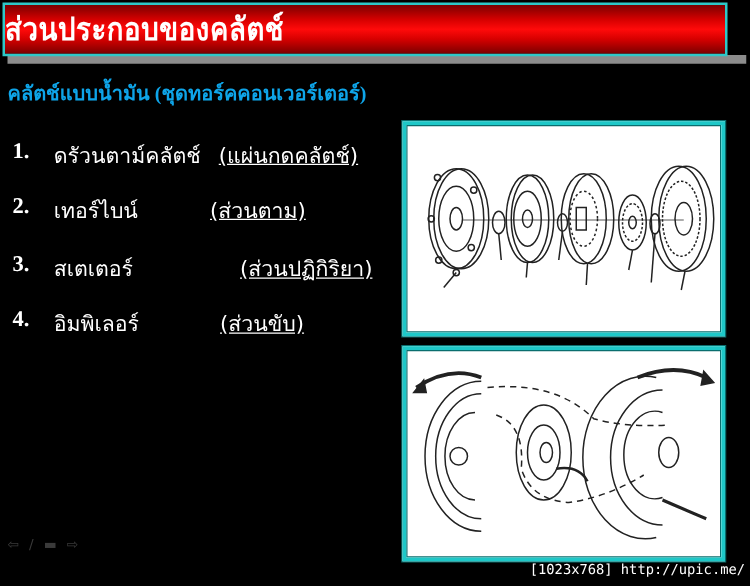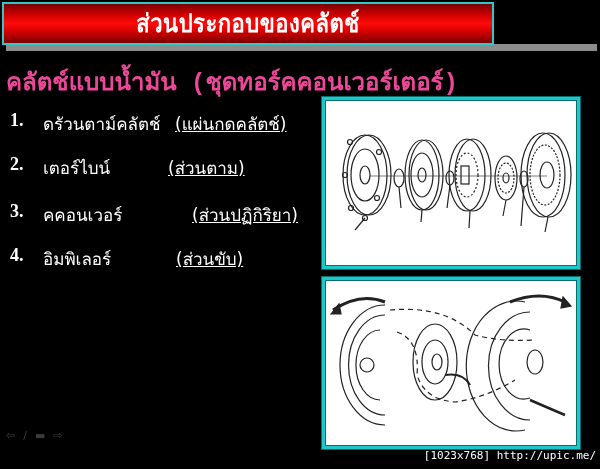--- a/index.html
+++ b/index.html
@@ -4,35 +4,35 @@
 <style>
   * { margin:0; padding:0; box-sizing:border-box; }
   html, body { width:600px; height:469px; background:#000; overflow:hidden; }
   body { position:relative; font-family:"DejaVu Serif", "Liberation Serif", serif; }
 
   .title-shadow {
     position:absolute; left:6px; top:44px; width:591px; height:7px;
     background:#8c8c8c;
   }
   .title-bar {
-    position:absolute; left:2px; top:2px; width:492px; height:43px;
+    position:absolute; left:2px; top:2px; width:580px; height:43px;
     border:2px solid #2ec8c8;
     background:linear-gradient(to bottom, #7a0000 0%, #d60000 30%, #ff0a0a 50%, #d60000 70%, #7a0000 100%);
-    display:flex; align-items:center; justify-content:center;
+    display:flex; align-items:center; justify-content:flex-start;
   }
   .title-text {
     color:#fff; font-family:"DejaVu Sans", "Liberation Sans", sans-serif;
     font-size:22px; font-weight:bold; letter-spacing:0.5px;
     transform:scaleY(1.15);
   }
 
   .subtitle {
     position:absolute; left:6px; top:62px;
-    color:#ec4899; font-family:Liberation Mono, monospace;
-    font-size:24px; font-weight:bold; white-space:nowrap;
+    color:#0ea5e9; font-family:Liberation Serif, serif;
+    font-size:16px; font-weight:bold; white-space:nowrap;
   }
 
   .list { position:absolute; left:10px; top:110px; }
   .list-item {
     position:absolute; left:0; height:30px; white-space:nowrap;
     color:#fff; font-size:17px;
   }
   .num { position:absolute; left:0; font-weight:bold; font-family:"Liberation Serif", serif; font-size:18px; }
   .name { position:absolute; left:33px; font-family:"DejaVu Sans", sans-serif; }
   .desc { position:absolute; font-family:"DejaVu Sans", sans-serif;text-decoration:underline; }
@@ -65,26 +65,26 @@
   <div class="subtitle">คลัตช์แบบน้ำมัน (ชุดทอร์คคอนเวอร์เตอร์)</div>
 
   <div class="list">
     <div class="list-item" style="top:0px;">
       <span class="num">1.</span>
       <span class="name">ดรัวนตาม์คลัตช์</span>
       <span class="desc" style="left:165px;">(แผ่นกดคลัตช์)</span>
     </div>
     <div class="list-item" style="top:44px;">
       <span class="num">2.</span>
-      <span class="name">เตอร์ไบน์</span>
+      <span class="name">เทอร์ไบน์</span>
       <span class="desc" style="left:158px;">(ส่วนตาม)</span>
     </div>
     <div class="list-item" style="top:91px;">
       <span class="num">3.</span>
-      <span class="name">คคอนเวอร์</span>
+      <span class="name">สเตเตอร์</span>
       <span class="desc" style="left:182px;">(ส่วนปฏิกิริยา)</span>
     </div>
     <div class="list-item" style="top:135px;">
       <span class="num">4.</span>
       <span class="name">อิมพิเลอร์</span>
       <span class="desc" style="left:166px;">(ส่วนขับ)</span>
     </div>
   </div>
 
   <div class="img-box" style="left:322px; top:97px; width:258px; height:172px;">

